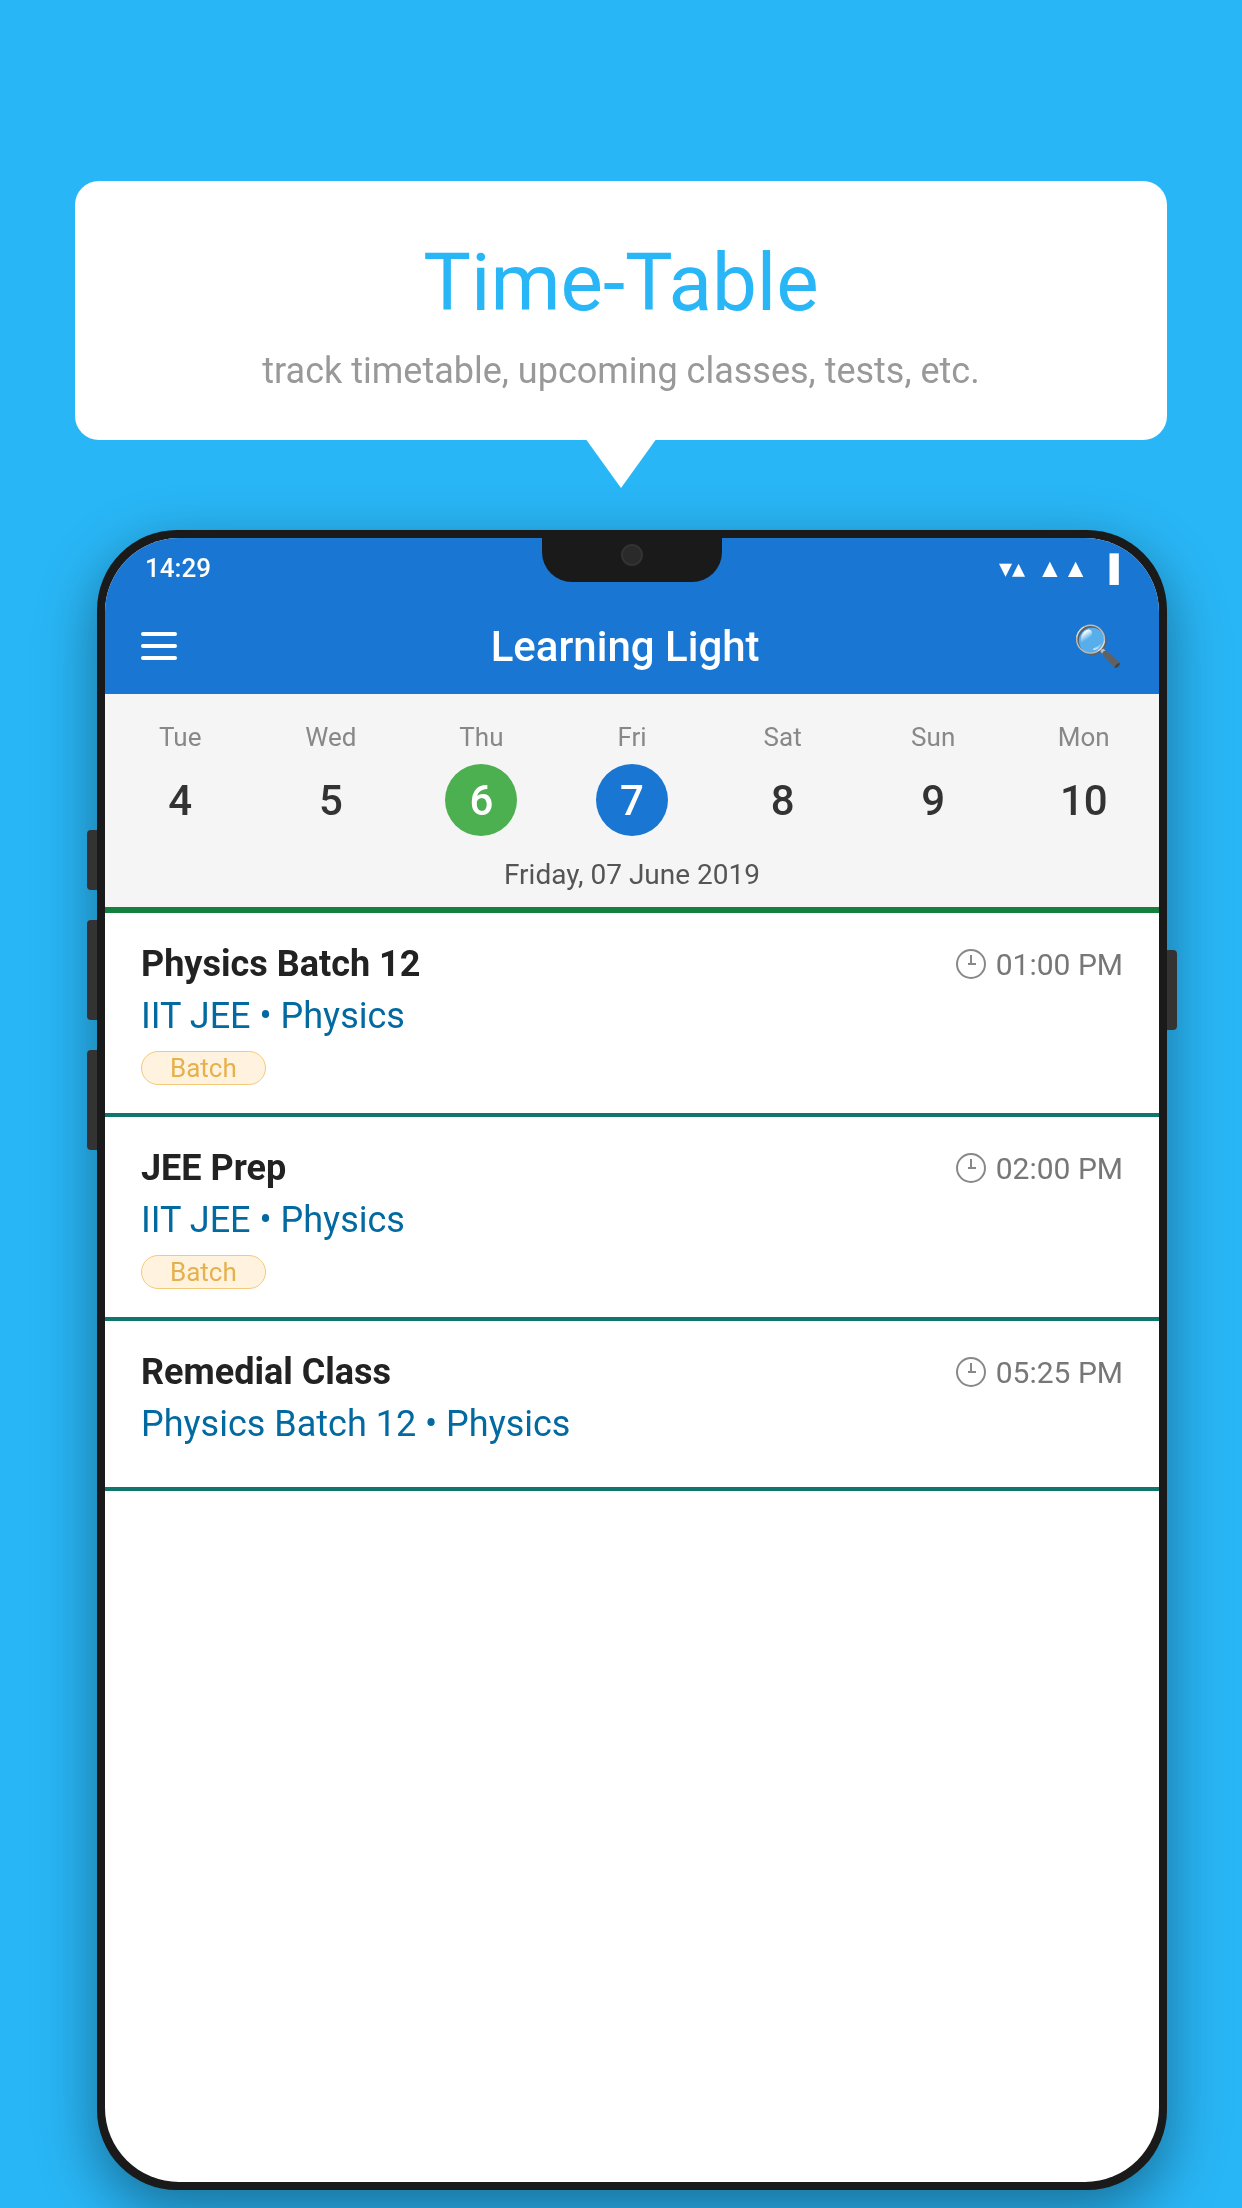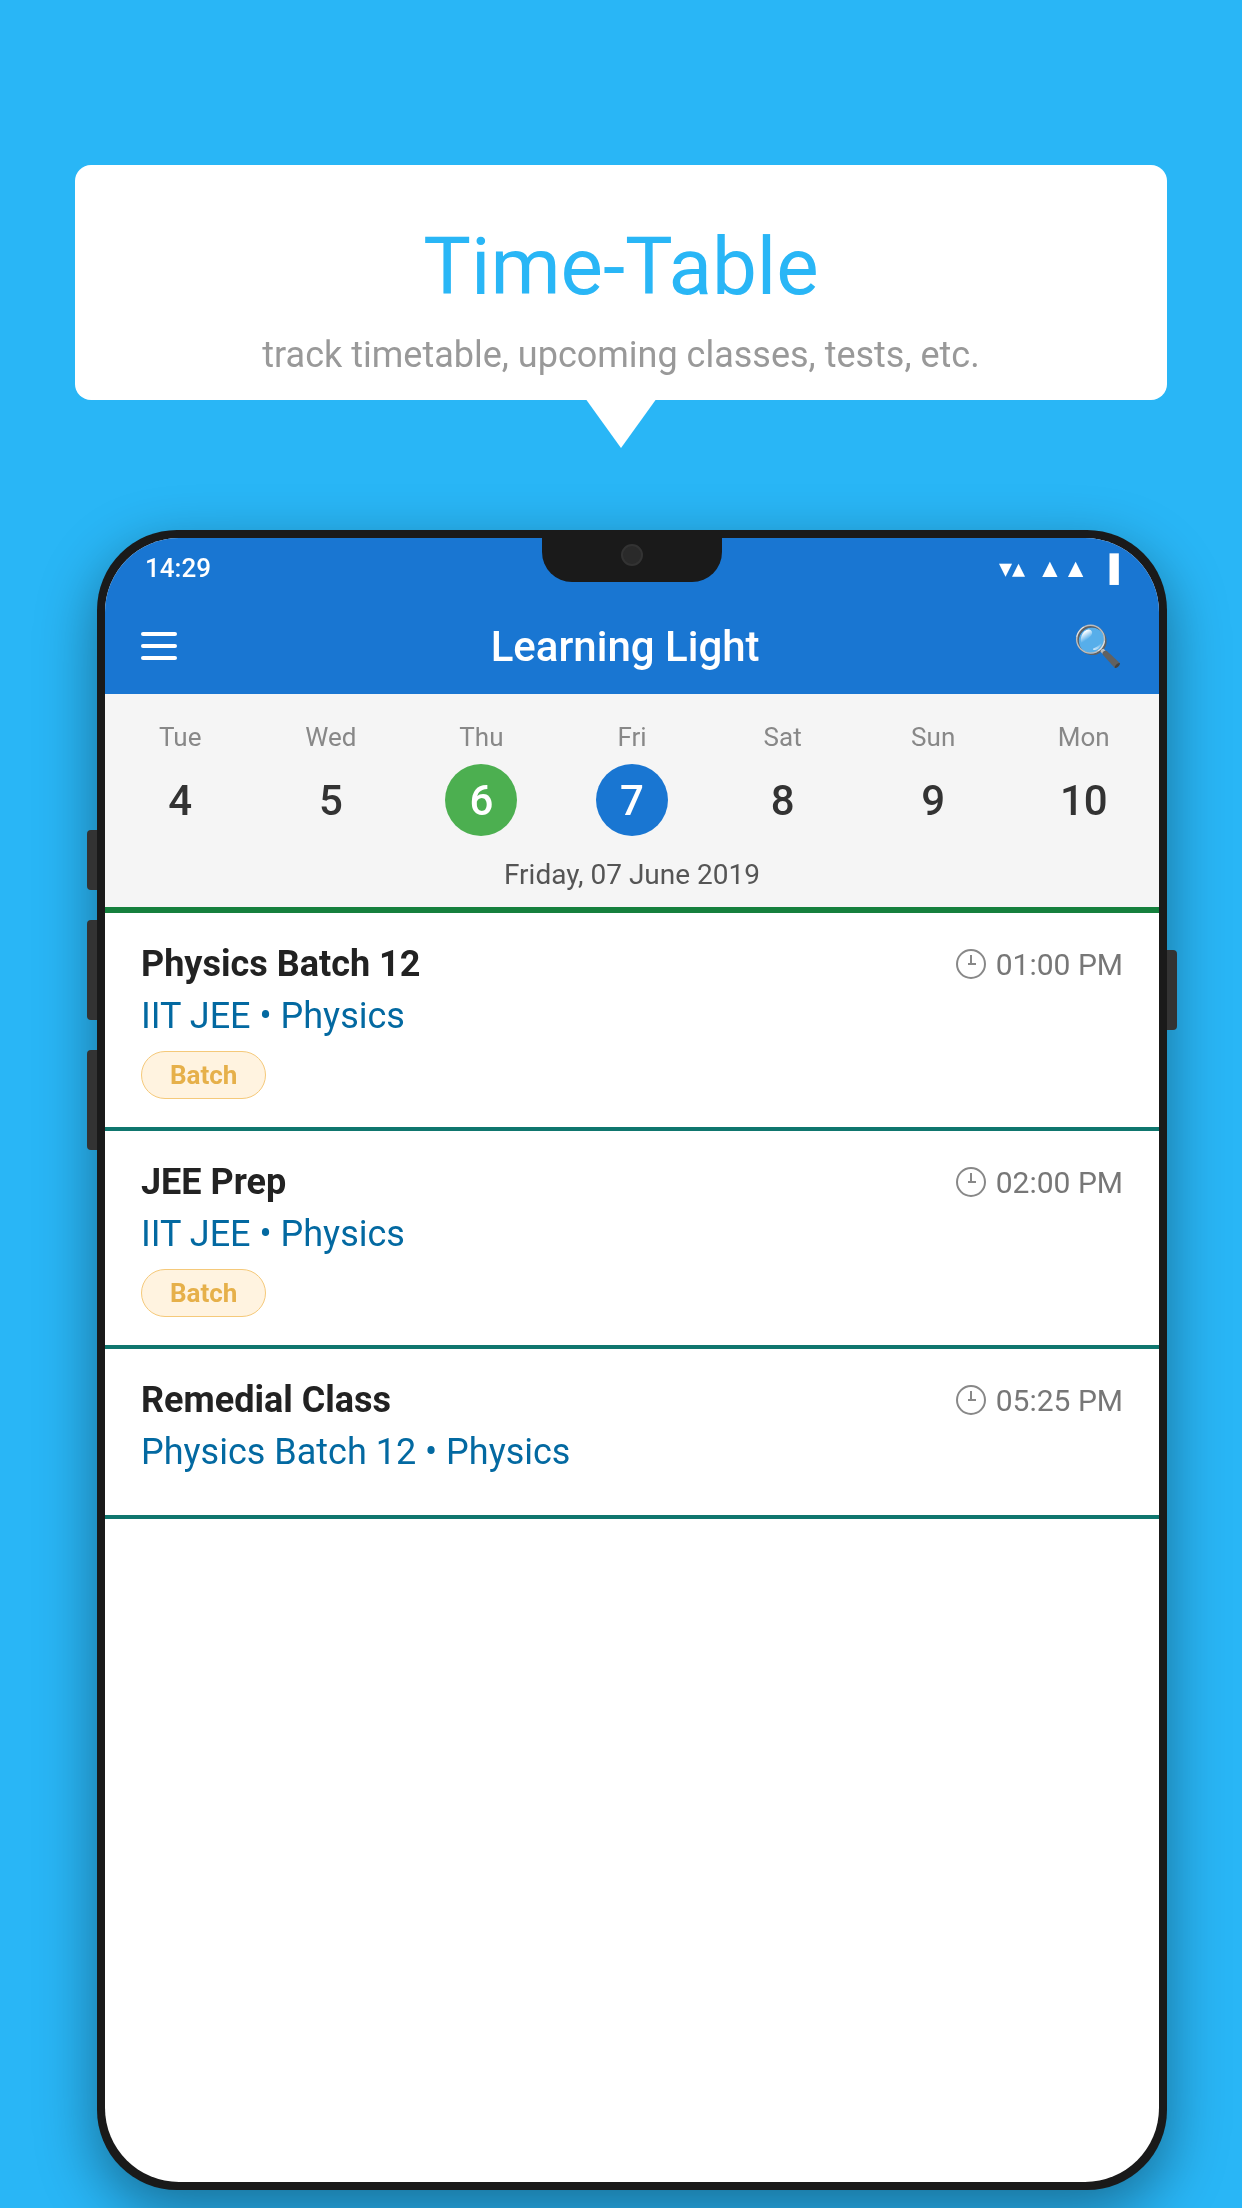--- a/index.html
+++ b/index.html
@@ -10,26 +10,26 @@
       height: 2208px;
       background-color: #29B6F6;
       font-family: 'Roboto', Arial, sans-serif;
       overflow: hidden;
       position: relative;
     }
 
     
     .speech-bubble {
       position: absolute;
-      top: 165px;
+      top: 181px;
       left: 75px;
       right: 75px;
       background: white;
-      border-radius: 16px;
-      padding: 55px 60px 24px;
+      border-radius: 24px;
+      padding: 55px 60px 48px;
       text-align: center;
     }
 
     .speech-bubble::after {
       content: '';
       position: absolute;
       bottom: -48px;
       left: 50%;
       transform: translateX(-50%);
       width: 0;
@@ -292,23 +292,23 @@
       color: #0369a1;
       margin-bottom: 14px;
     }
 
     .batch-tag {
       display: inline-block;
       background: #FFF3E0;
       color: #E6B04A;
       border: 1.5px solid #F5C97A;
       border-radius: 30px;
-      padding: 8px 28px;
+      padding: 1px 28px;
       font-size: 26px;
-      font-weight: 700;
+      font-weight: 400;
       text-align: center;
     }
 
     
     .side-button-right {
       position: absolute;
       right: -10px;
       top: 420px;
       width: 10px;
       height: 80px;

